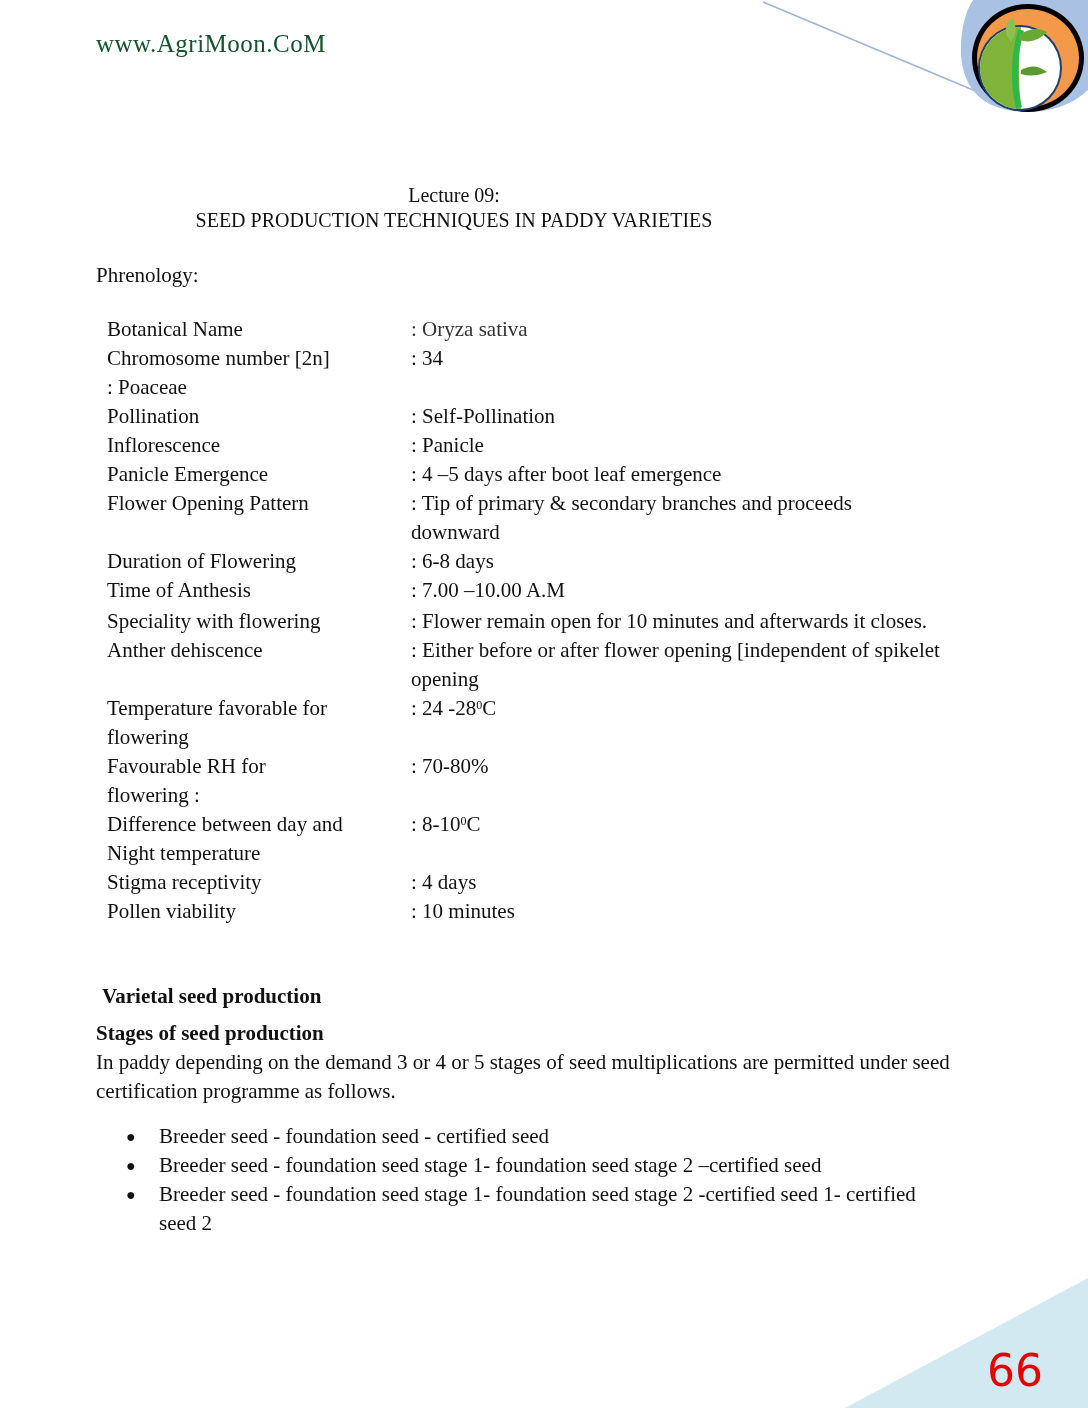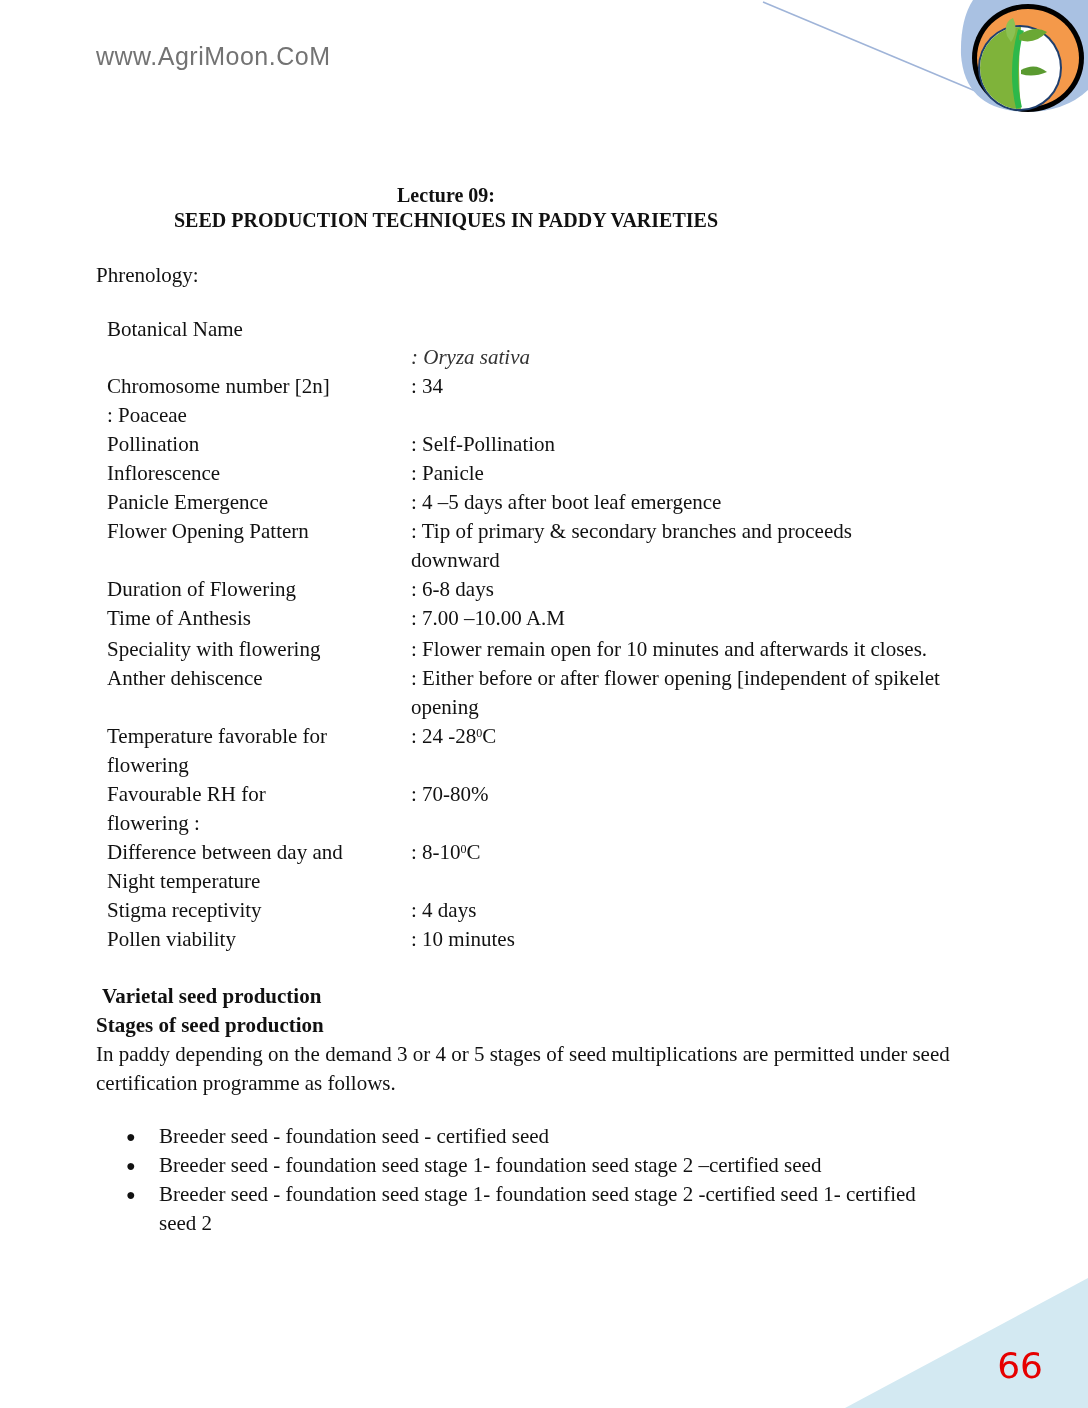--- a/index.html
+++ b/index.html
@@ -2,42 +2,42 @@
 <html><head>
   <meta charset="utf-8">
   <style>
     html, body { margin: 0; padding: 0; }
     body {
       width: 1088px; height: 1408px; position: relative; overflow: hidden;
       background: #ffffff; color: #111111;
       font-family: "Liberation Serif", "DejaVu Serif", serif;
     }
     .site-url {
-      position: absolute; left: 96px; top: 42px;
-      font-family: Liberation Sans, sans-serif; font-size: 25px; letter-spacing: 0.5px;
-      color: #737373; font-weight: normal;
+      position: absolute; left: 96px; top: 30px;
+      font-family: Liberation Serif, serif; font-size: 25px; letter-spacing: 0.5px;
+      color: #14532d; font-weight: normal;
     }
     .deco-line { position: absolute; left: 0; top: 0; }
     .logo { position: absolute; left: 955px; top: 0; width: 133px; height: 120px; }
     .corner-tri { position: absolute; left: 0; top: 0; }
     .page-num {
       position: absolute; right: 45px; top: 1345px;
-      font-family: "DejaVu Sans", sans-serif; font-size: 36px; color: #e60000;
+      font-family: "DejaVu Sans", sans-serif; font-size: 44px; color: #e60000;
     }
-    .title-block { position: absolute; left: 4px; width: 884px; top: 183px; text-align: center; font-weight: bold; }
+    .title-block { position: absolute; left: 12px; width: 884px; top: 183px; text-align: center; font-weight: normal; }
     .title-line { font-size: 20px; line-height: 25px; }
     .phen-label { position: absolute; left: 96px; top: 263px; font-size: 21px; }
     .phen-table { position: absolute; left: 107px; top: 315px; width: 920px; }
     .phen-row { display: flex; font-size: 21px; line-height: 29px; }
     .phen-key { width: 304px; flex: 0 0 304px; }
     .phen-val { flex: 1; }
-    .phen-val.italic { font-style: italic; color: #333; margin-top: 28px; }
+    .phen-val.italic { color: #333; }
     .section { position: absolute; left: 96px; top: 982px; width: 900px; font-size: 21px; line-height: 29px; }
     .section .h1 { font-weight: bold; padding-left: 6px; }
-    .section .h2 { font-weight: bold; }
+    .section .h2 { font-weight: bold; margin-top: 8px; }
     .bullets { position: absolute; left: 126px; top: 1122px; width: 800px; font-size: 21px; line-height: 29px; }
     .bullet-item { display: flex; }
     .bullet-dot { width: 33px; flex: 0 0 33px; font-size: 16px; }
     .bullet-text { flex: 1; }
     sup { font-size: 12px; vertical-align: 6px; line-height: 0; }
   </style>
 </head>
 <body>
 
 <svg class="deco-line" width="1088" height="140">

